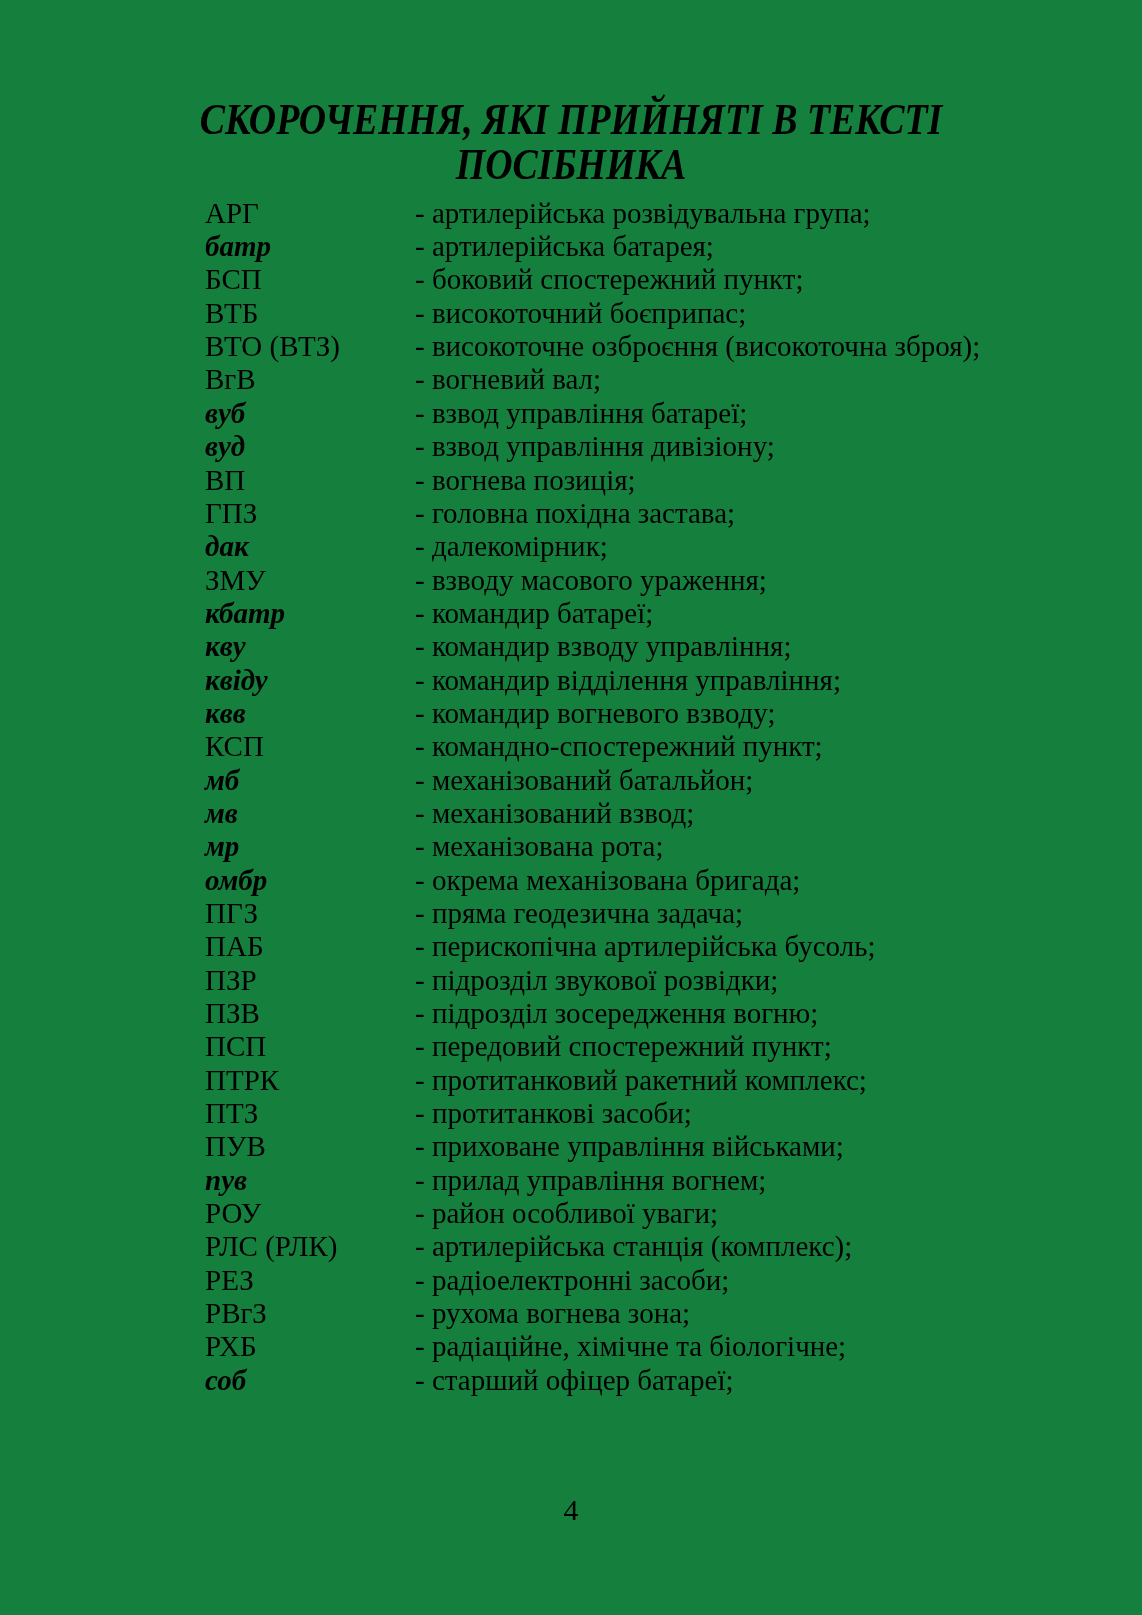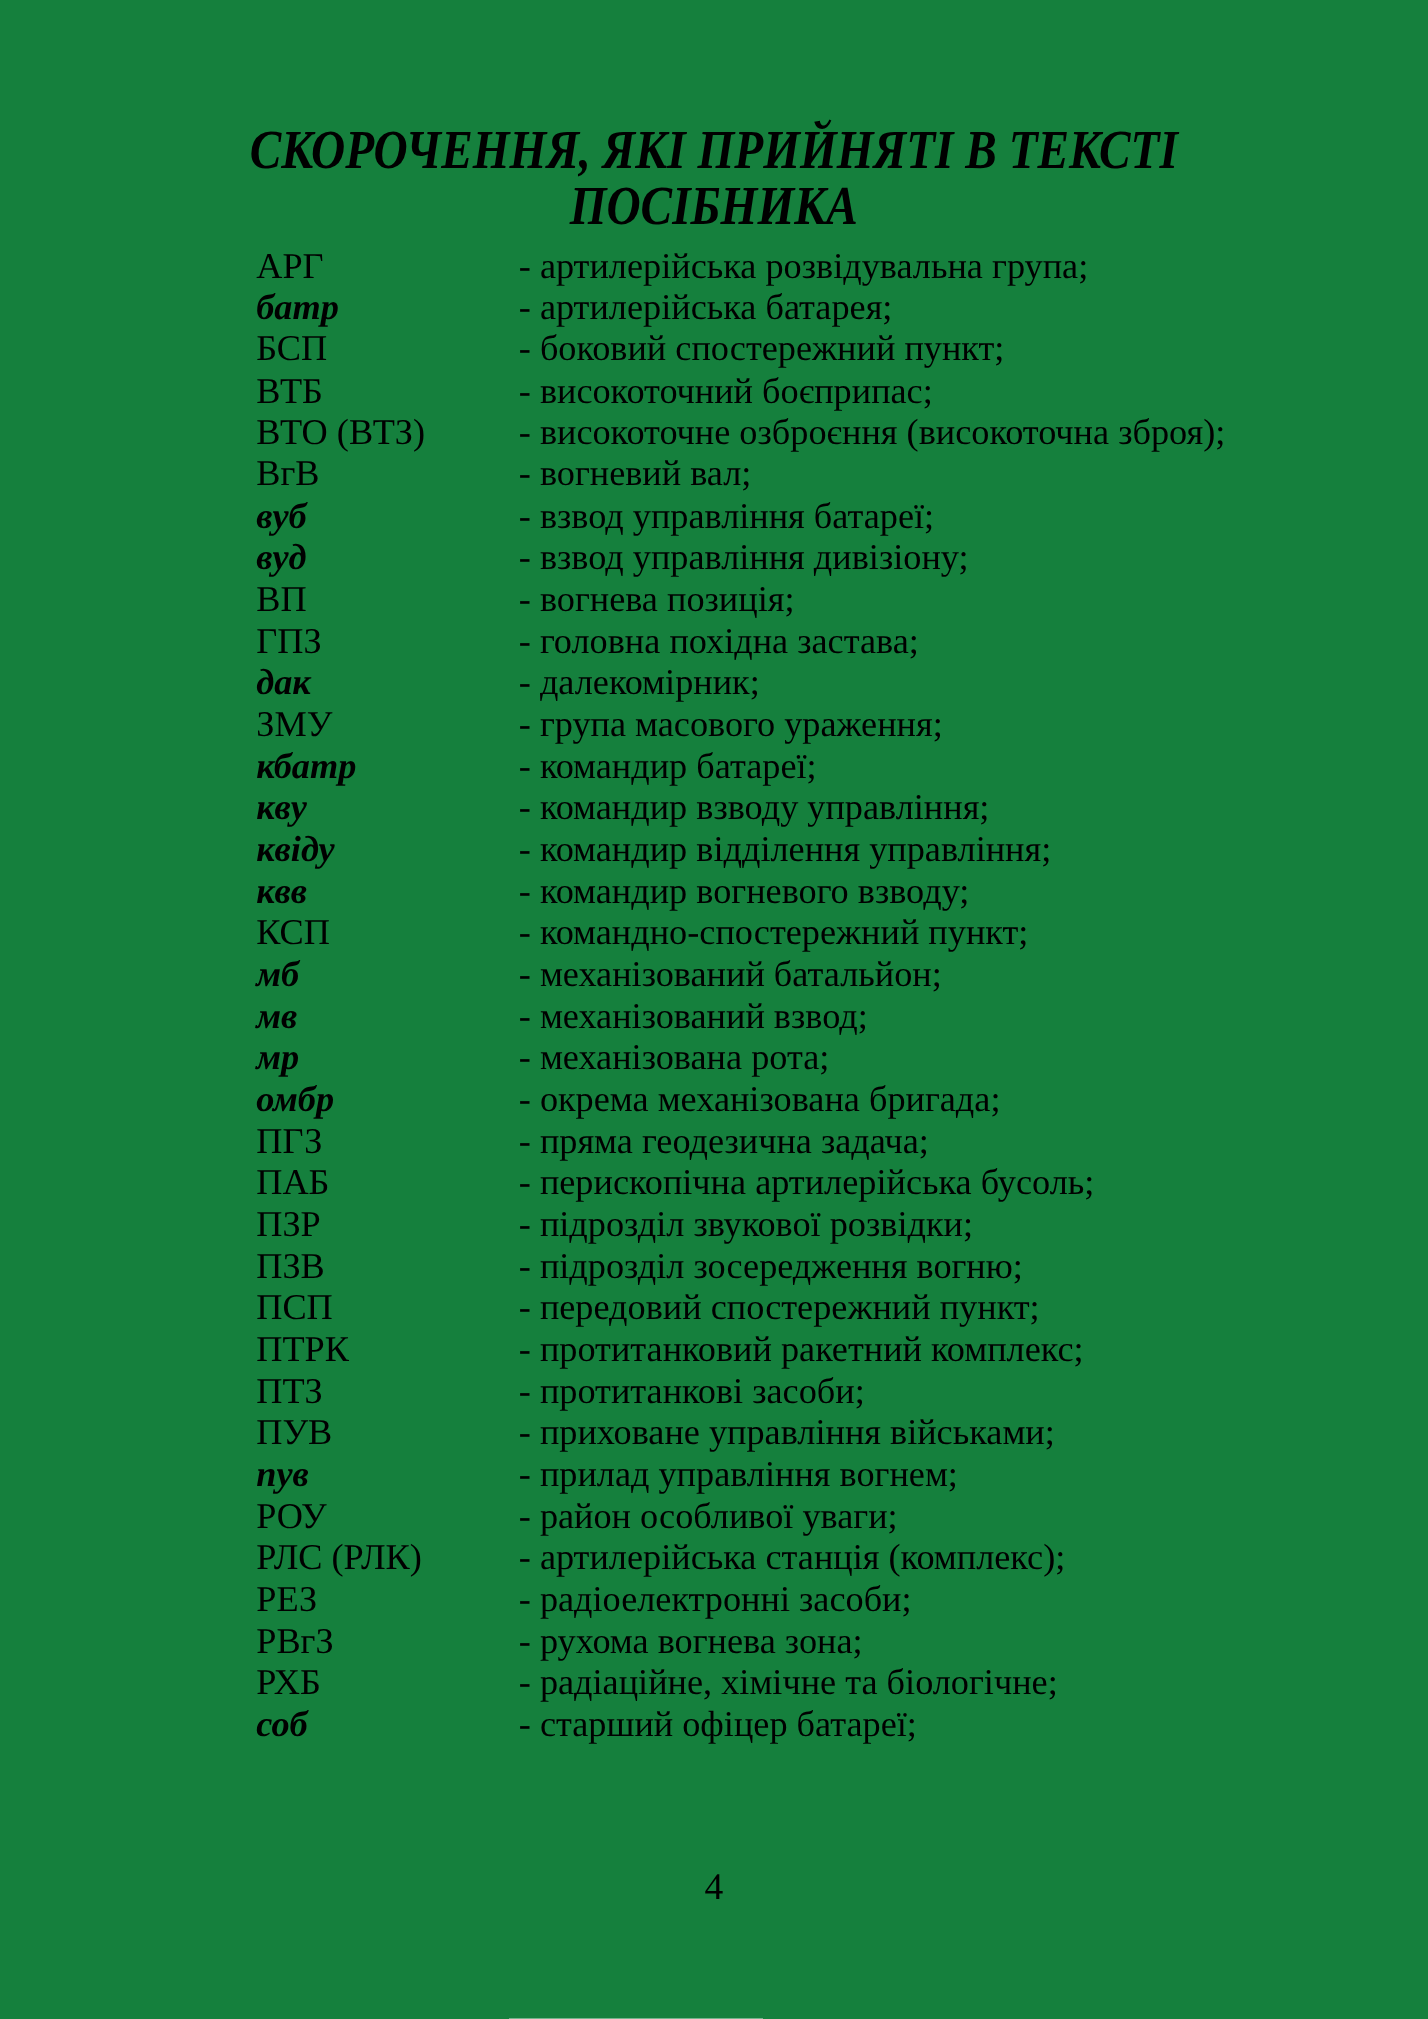--- a/index.html
+++ b/index.html
@@ -125,21 +125,21 @@
     <span class="def">- головна похідна застава;</span>
   </div>
 
   <div class="row">
     <span class="term em">дак</span>
     <span class="def">- далекомірник;</span>
   </div>
 
   <div class="row">
     <span class="term">ЗМУ</span>
-    <span class="def">- група масового ураження;</span>
+    <span class="def">- взводу масового ураження;</span>
   </div>
 
   <div class="row">
     <span class="term em">кбатр</span>
     <span class="def">- командир батареї;</span>
   </div>
 
   <div class="row">
     <span class="term em">кву</span>
     <span class="def">- командир взводу управління;</span>

